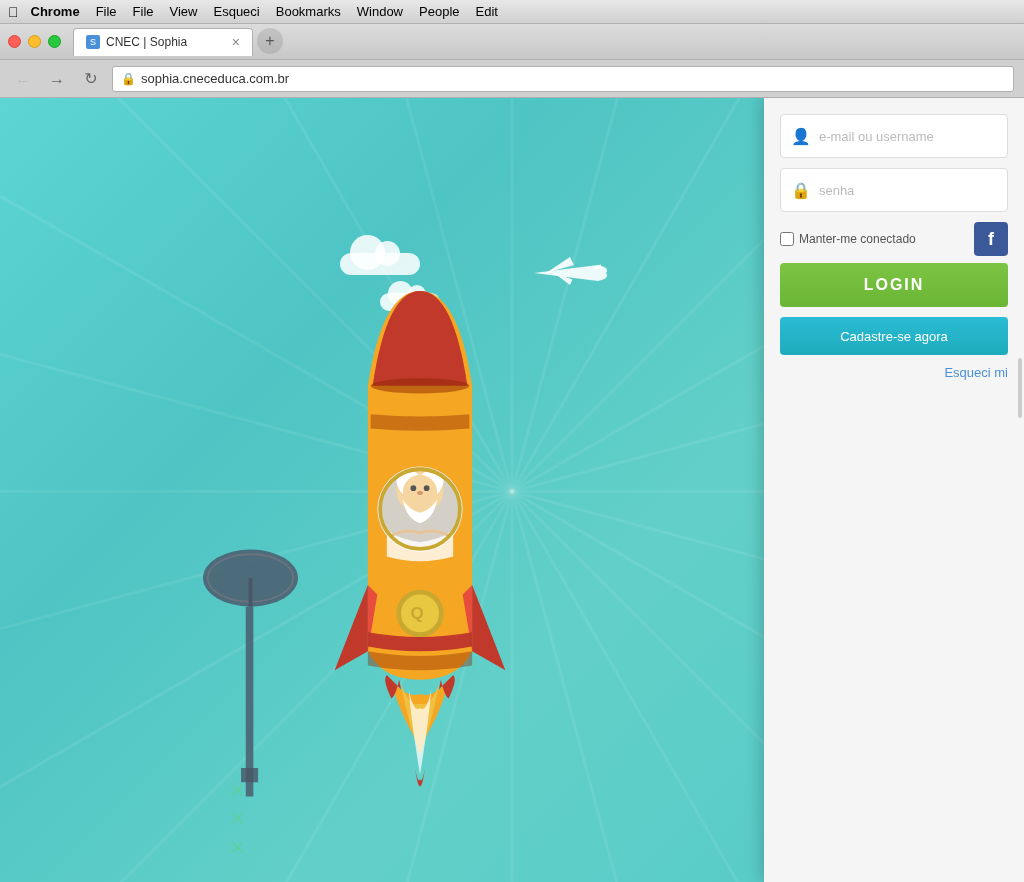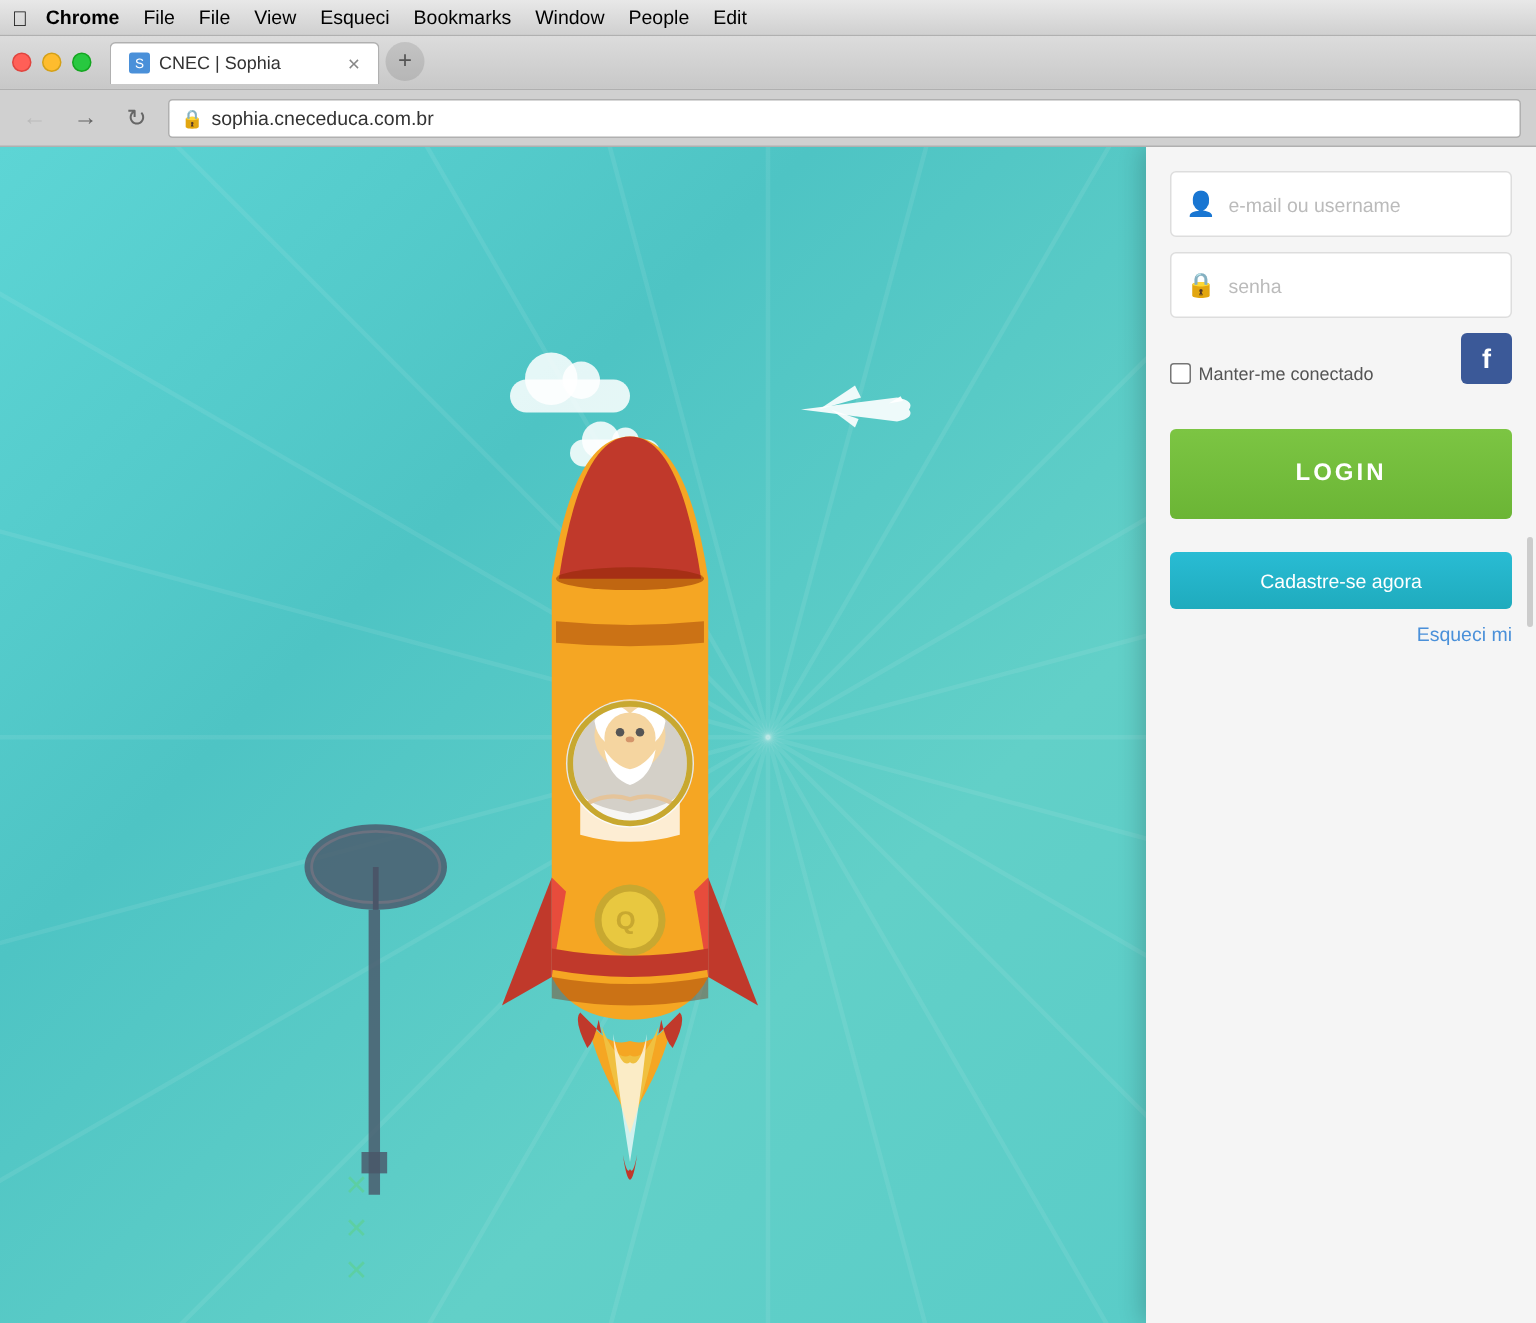--- a/index.html
+++ b/index.html
@@ -380,22 +380,22 @@
       font-size: 13px;
       color: #555;
       background: transparent;
     }
     .input-group input::placeholder {
       color: #bbb;
     }
 
     .options-row {
       display: flex;
-      align-items: flex-end;
-      margin-bottom: 30px;
+      align-items: center;
+      margin-bottom: 7px;
       gap: 6px;
     }
     .checkbox-label {
       display: flex;
       align-items: center;
       gap: 5px;
       font-size: 12px;
       color: #555;
       cursor: pointer;
     }
@@ -413,30 +413,30 @@
       justify-content: center;
       color: white;
       font-weight: 900;
       font-size: 18px;
       margin-left: auto;
       cursor: pointer;
     }
 
     .login-btn {
       width: 100%;
-      height: 60px;
+      height: 44px;
       background: linear-gradient(to bottom, #7cc543, #6bb535);
       border: none;
       border-radius: 4px;
       color: #fff;
       font-size: 16px;
       font-weight: 700;
       letter-spacing: 2px;
       cursor: pointer;
-      margin-bottom: 22px;
+      margin-bottom: 10px;
       text-transform: uppercase;
     }
 
     .register-btn {
       width: 100%;
       height: 38px;
       background: linear-gradient(to bottom, #29bcd4, #1fabbd);
       border: none;
       border-radius: 4px;
       color: #fff;

